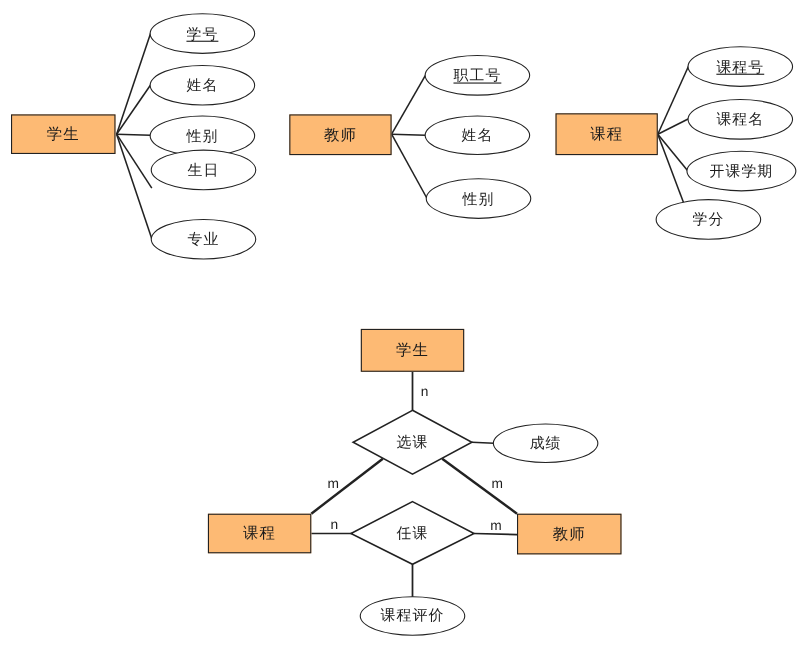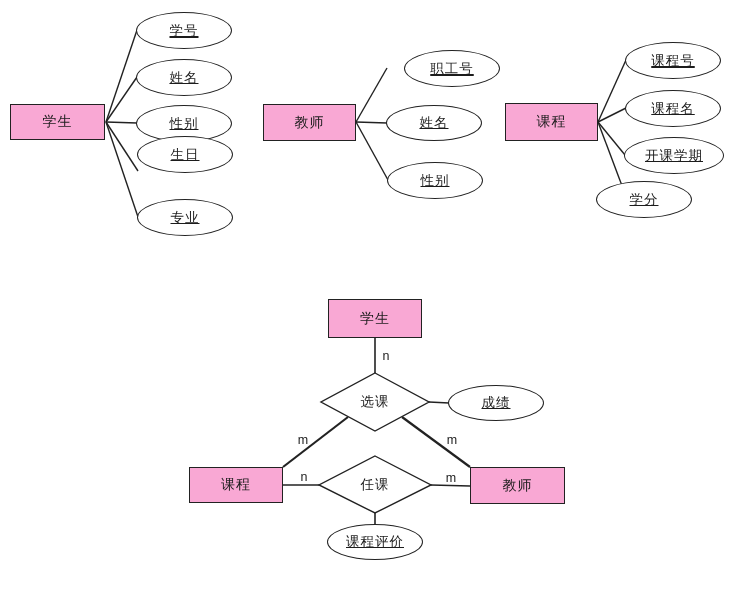--- a/index.html
+++ b/index.html
@@ -3,29 +3,29 @@
 <meta charset="utf-8">
 <style>
   html,body{margin:0;padding:0;background:#fff;}
   .canvas{
     position:relative;width:732px;height:592px;background:#fff;
     font-family:"Liberation Sans","DejaVu Sans",sans-serif;
     color:#1c1c1c;overflow:hidden;
   }
   .wires{position:absolute;left:0;top:0;width:732px;height:592px;}
   .entity{
-    position:absolute;box-sizing:border-box;background:#f9a8d4;
+    position:absolute;box-sizing:border-box;background:#fdba74;
     border:1.6px solid #222;display:flex;align-items:center;justify-content:center;
     font-size:14px;letter-spacing:1px;
   }
   .attr{
     position:absolute;box-sizing:border-box;background:#fff;
     border:1.4px solid #222;border-radius:50%;
     display:flex;align-items:center;justify-content:center;
-    font-size:13.5px;letter-spacing:1px;text-decoration:underline;
+    font-size:13.5px;letter-spacing:1px;
   }
   .rel-label{
     position:absolute;transform:translate(-50%,-50%);
     font-size:13.5px;letter-spacing:1px;white-space:nowrap;font-family:Liberation Serif, serif;
   }
   .card{
     position:absolute;transform:translate(-50%,-50%);
     font-size:12.5px;white-space:nowrap;
   }
   .key{text-decoration:underline;text-underline-offset:2px;}
@@ -79,21 +79,21 @@
   <div class="attr" style="left:137px;top:136px;width:96px;height:37px">
     <span>生日</span>
   </div>
   <div class="attr" style="left:137px;top:199px;width:96px;height:37px">
     <span>专业</span>
   </div>
 
   <div class="entity" style="left:263px;top:104px;width:93px;height:37px">
     <span>教师</span>
   </div>
-  <div class="attr" style="left:404px;top:50px;width:96px;height:37px">
+  <div class="attr" style="left:386px;top:50px;width:96px;height:37px">
     <span class="key">职工号</span>
   </div>
   <div class="attr" style="left:386px;top:105px;width:96px;height:36px">
     <span>姓名</span>
   </div>
   <div class="attr" style="left:387px;top:162px;width:96px;height:37px">
     <span>性别</span>
   </div>
 
   <div class="entity" style="left:505px;top:103px;width:93px;height:38px">
@@ -125,21 +125,21 @@
   <div class="entity" style="left:189px;top:467px;width:94px;height:36px">
     <span>课程</span>
   </div>
 
   <div class="rel-label" style="left:375px;top:485px">任课</div>
 
   <div class="entity" style="left:470px;top:467px;width:95px;height:37px">
     <span>教师</span>
   </div>
 
-  <div class="attr" style="left:327px;top:524px;width:96px;height:36px">
+  <div class="attr" style="left:327px;top:542px;width:96px;height:36px">
     <span>课程评价</span>
   </div>
 
   <span class="card" style="left:386px;top:356px">n</span>
   <span class="card" style="left:303px;top:440px">m</span>
   <span class="card" style="left:452px;top:440px">m</span>
   <span class="card" style="left:304px;top:477px">n</span>
   <span class="card" style="left:451px;top:478px">m</span>
 
 </div>

